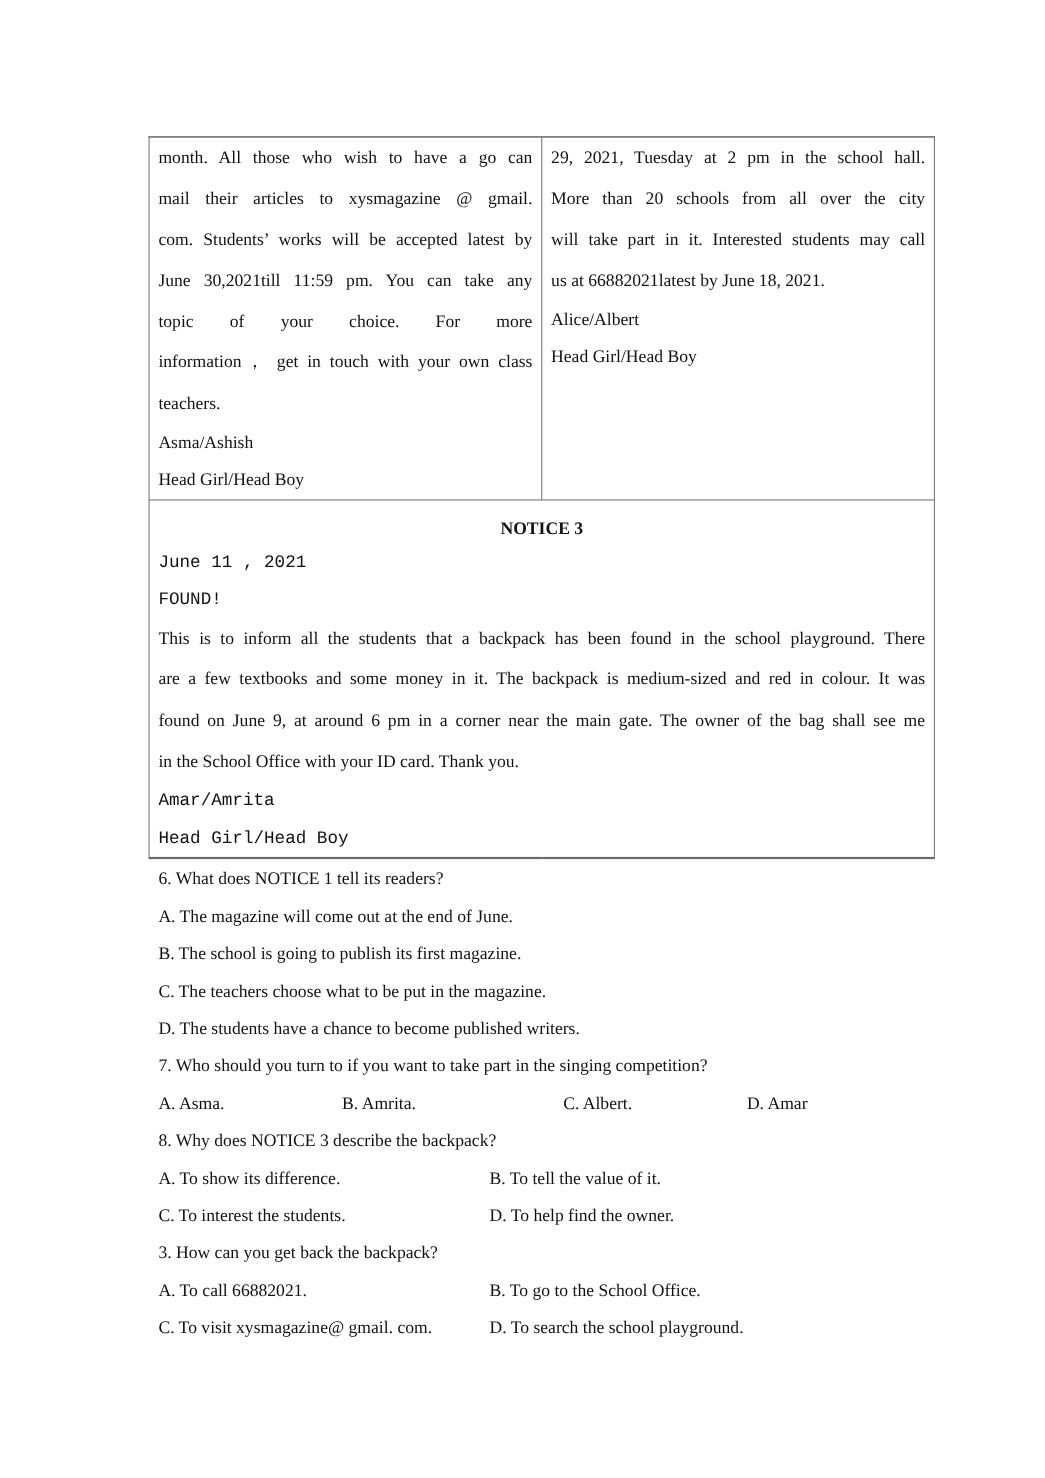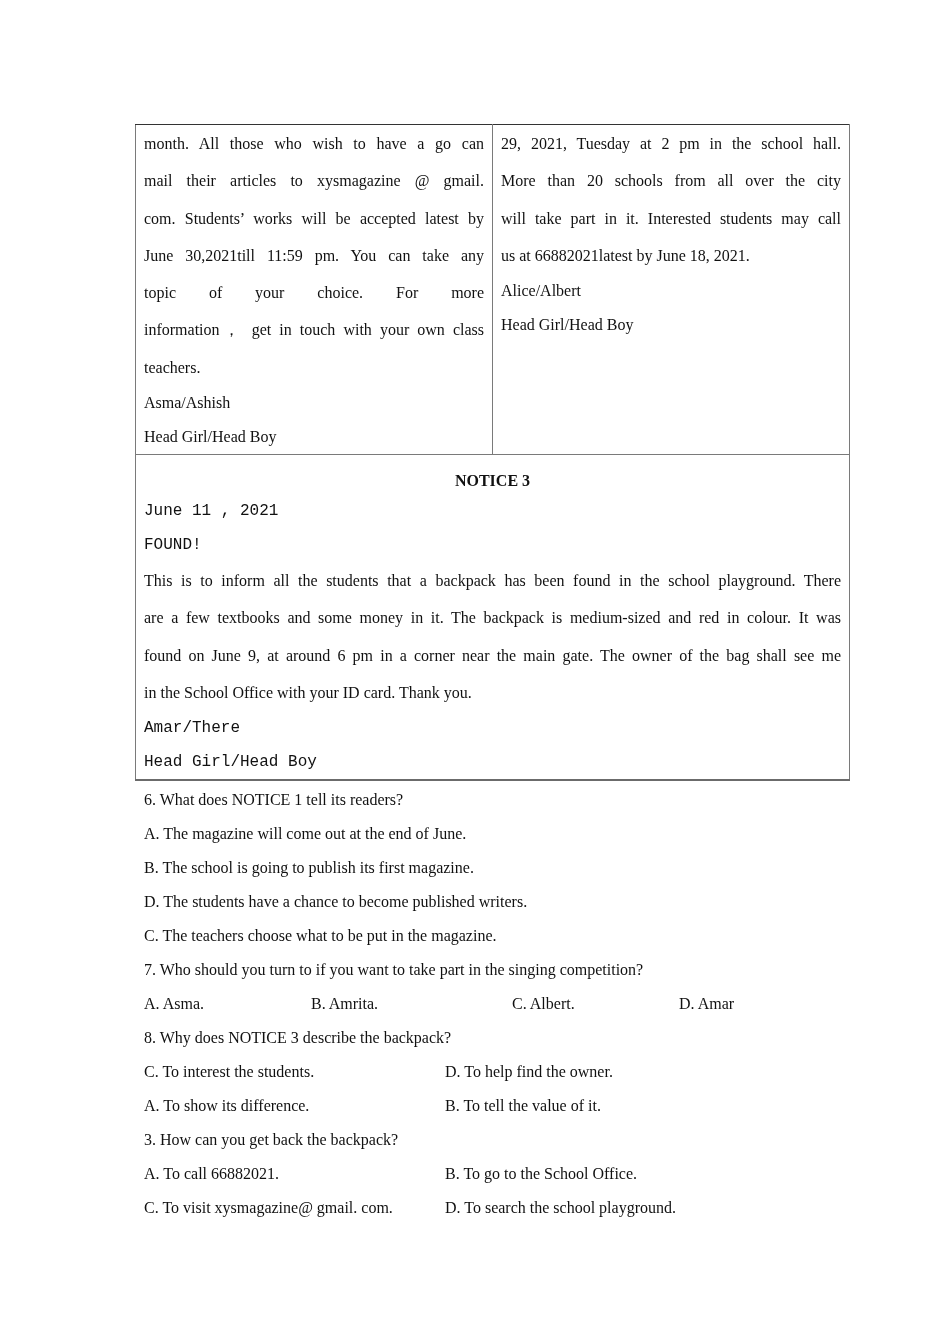--- a/index.html
+++ b/index.html
@@ -119,51 +119,51 @@
     <tr>
       <td colspan="2">
         <div style="height:1px"></div>
         <div class="notice3-title">NOTICE 3</div>
         <div class="n3line">June 11 , 2021</div>
         <div class="n3line">FOUND!</div>
         <div class="n3body">This is to inform all the students that a backpack has been found in the school playground. There</div>
         <div class="n3body">are a few textbooks and some money in it. The backpack is medium-sized and red in colour. It was</div>
         <div class="n3body">found on June 9, at around 6 pm in a corner near the main gate. The owner of the bag shall see me</div>
         <div class="n3body last">in the School Office with your ID card. Thank you.</div>
-        <div class="n3line">Amar/There</div>
+        <div class="n3line">Amar/Amrita</div>
         <div class="n3line">Head Girl/Head Boy</div>
       </td>
     </tr>
   </tbody>
     </table>
 
   <div class="questions">
 
     <div class="q">6. What does NOTICE 1 tell its readers?</div>
     <div class="q">A. The magazine will come out at the end of June.</div>
     <div class="q">B. The school is going to publish its first magazine.</div>
+    <div class="q">C. The teachers choose what to be put in the magazine.</div>
     <div class="q">D. The students have a chance to become published writers.</div>
-    <div class="q">C. The teachers choose what to be put in the magazine.</div>
 
     <div class="q">7. Who should you turn to if you want to take part in the singing competition?</div>
     <div class="q opt-4">
       <span style="left:0px">A. Asma.</span>
       <span style="left:167px">B. Amrita.</span>
       <span style="left:368px">C. Albert.</span>
       <span style="left:535px">D. Amar</span>
     </div>
 
     <div class="q">8. Why does NOTICE 3 describe the backpack?</div>
     <div class="q opt-2">
+      <span style="left:0px">A. To show its difference.</span>
+      <span style="left:301px">B. To tell the value of it.</span>
+    </div>
+    <div class="q opt-2">
       <span style="left:0px">C. To interest the students.</span>
       <span style="left:301px">D. To help find the owner.</span>
-    </div>
-    <div class="q opt-2">
-      <span style="left:0px">A. To show its difference.</span>
-      <span style="left:301px">B. To tell the value of it.</span>
     </div>
 
     <div class="q">3. How can you get back the backpack?</div>
     <div class="q opt-2">
       <span style="left:0px">A. To call 66882021.</span>
       <span style="left:301px">B. To go to the School Office.</span>
     </div>
     <div class="q opt-2">
       <span style="left:0px">C. To visit xysmagazine@ gmail. com.</span>
       <span style="left:301px">D. To search the school playground.</span>

